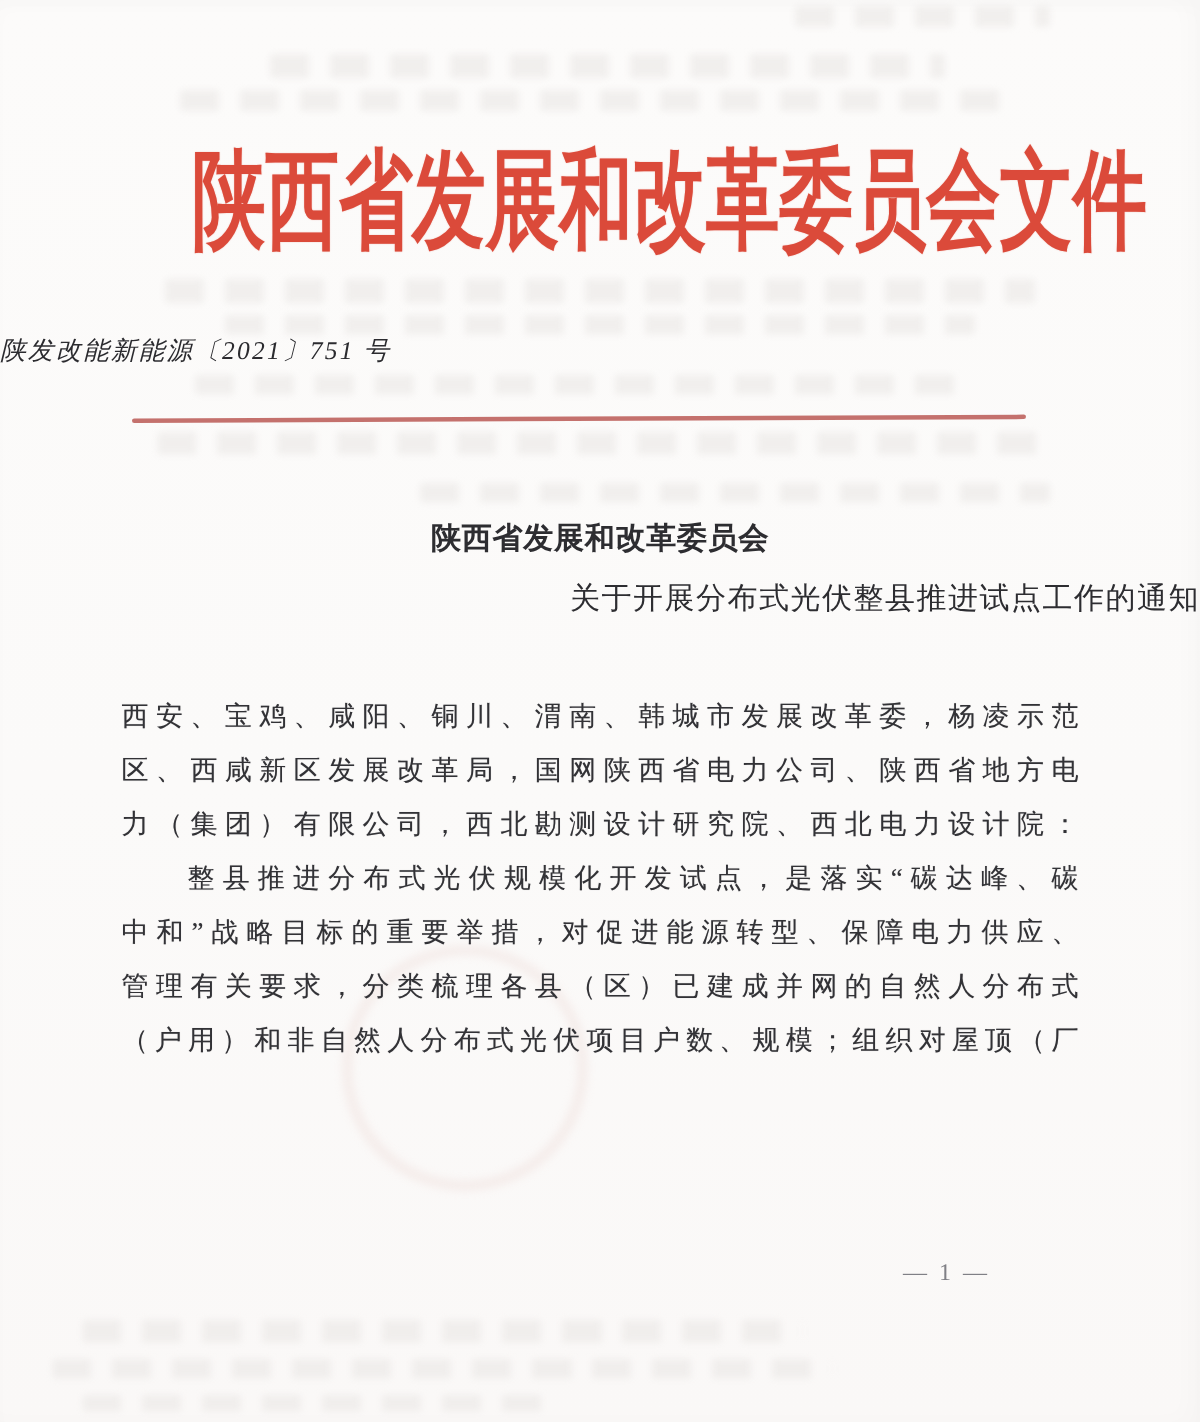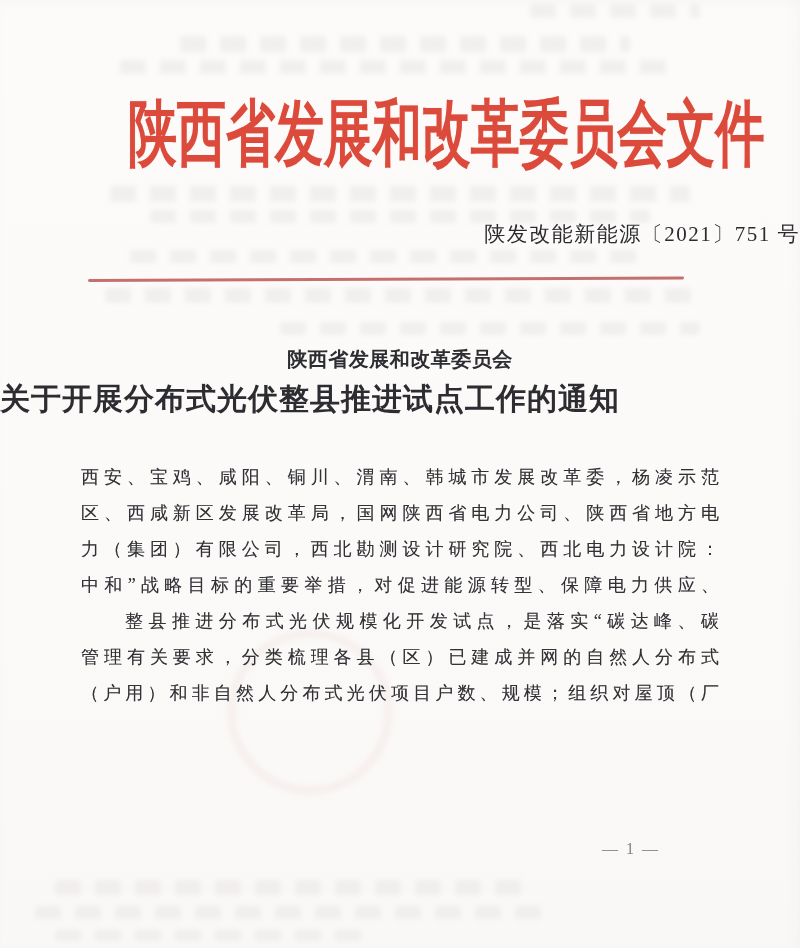--- a/index.html
+++ b/index.html
@@ -46,25 +46,26 @@
     color: #db4a3a;
     transform: scaleX(0.68);
     transform-origin: 50% 50%;
     white-space: nowrap;
     text-shadow: 0 0 1px rgba(219,74,58,0.45);
   }
 
   .doc-number {
     position: absolute;
     top: 219px; left: 0; width: 100%;
-    text-align: right;
-    font-size: 21px;
+    text-align: left;
+    font-size: 17px;
     line-height: 30px;
     letter-spacing: 1.5px;
     color: #2b2b2f;
+    font-style: italic;
   }
 
   .red-rule {
     position: absolute;
     top: 279px; left: 88px;
     width: 596px; height: 3px;
     background: #c4716d;
     border-radius: 2px;
     transform: rotate(-0.25deg);
     transform-origin: 0 50%;
@@ -76,23 +77,23 @@
     top: 341px; left: 0; width: 100%;
     text-align: center;
     font-size: 20px; line-height: 36px;
     font-weight: 700;
     letter-spacing: 0.5px;
     color: #2d2d31;
   }
   .title-line2 {
     position: absolute;
     top: 379px; left: 0; width: 100%;
-    text-align: left;
-    font-size: 30px; line-height: 40px;
-    font-weight: 700;
+    text-align: right;
+    font-size: 20px; line-height: 40px;
+    font-weight: 400;
     letter-spacing: 1px;
     color: #2d2d31;
   }
 
   
   .body-block {
     position: absolute;
     top: 459px; left: 81px;
     width: 638px;
     font-size: 18px;
@@ -147,21 +148,21 @@
 
   <div class="red-rule"></div>
 
   <div class="title-line1">陕西省发展和改革委员会</div>
   <div class="title-line2">关于开展分布式光伏整县推进试点工作的通知</div>
 
   <div class="body-block">
     <div class="line stretch">西安、宝鸡、咸阳、铜川、渭南、韩城市发展改革委，杨凌示范</div>
     <div class="line stretch">区、西咸新区发展改革局，国网陕西省电力公司、陕西省地方电</div>
     <div class="line stretch">力（集团）有限公司，西北勘测设计研究院、西北电力设计院：</div>
+    <div class="line stretch indent">整县推进分布式光伏规模化开发试点，是落实“碳达峰、碳</div>
     <div class="line stretch">中和”战略目标的重要举措，对促进能源转型、保障电力供应、</div>
-    <div class="line stretch indent">整县推进分布式光伏规模化开发试点，是落实“碳达峰、碳</div>
     <div class="line stretch">管理有关要求，分类梳理各县（区）已建成并网的自然人分布式</div>
     <div class="line stretch">（户用）和非自然人分布式光伏项目户数、规模；组织对屋顶（厂</div>
   </div>
 
   <div class="page-number">— 1 —</div>
 
 </div>
 
 </body></html>

